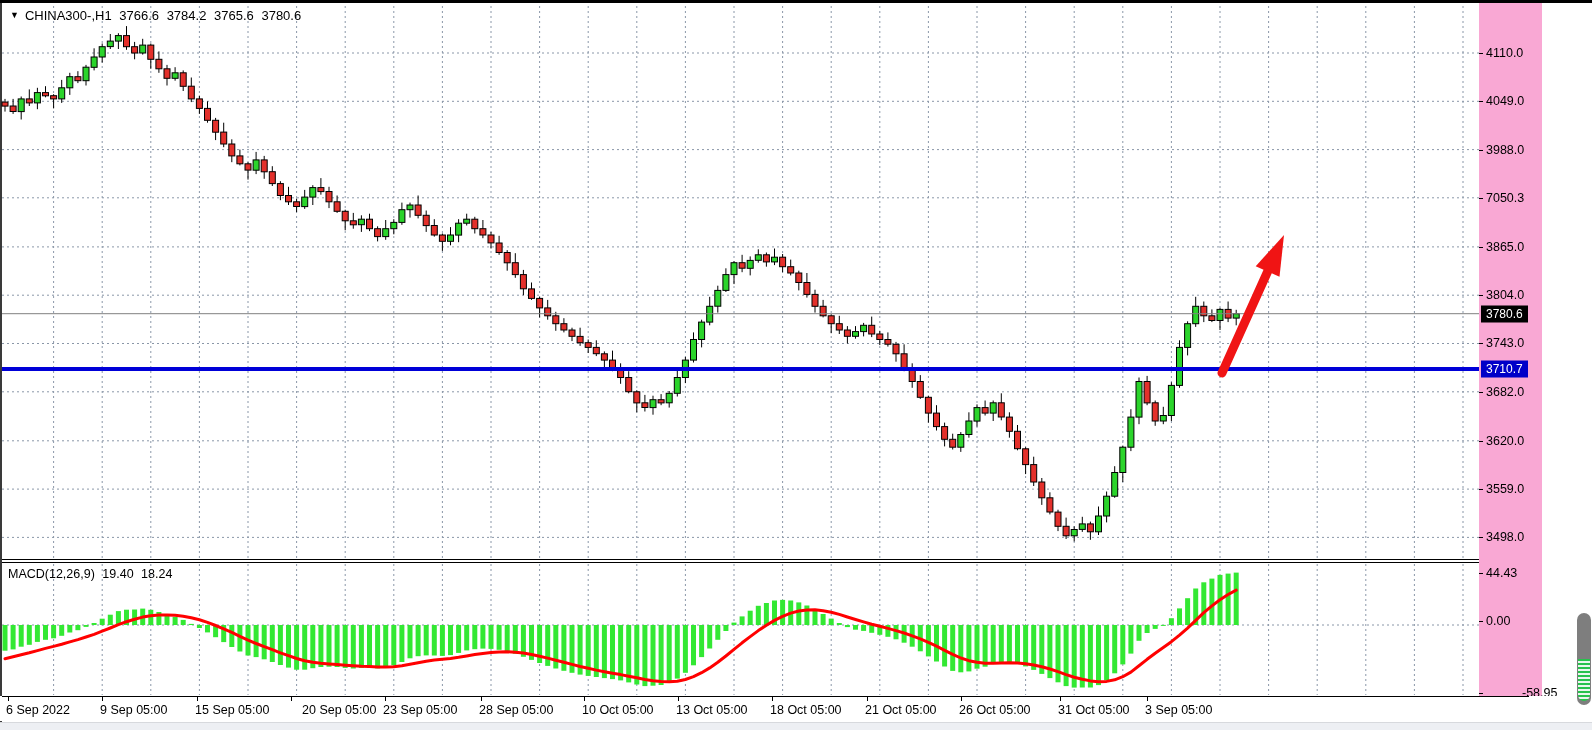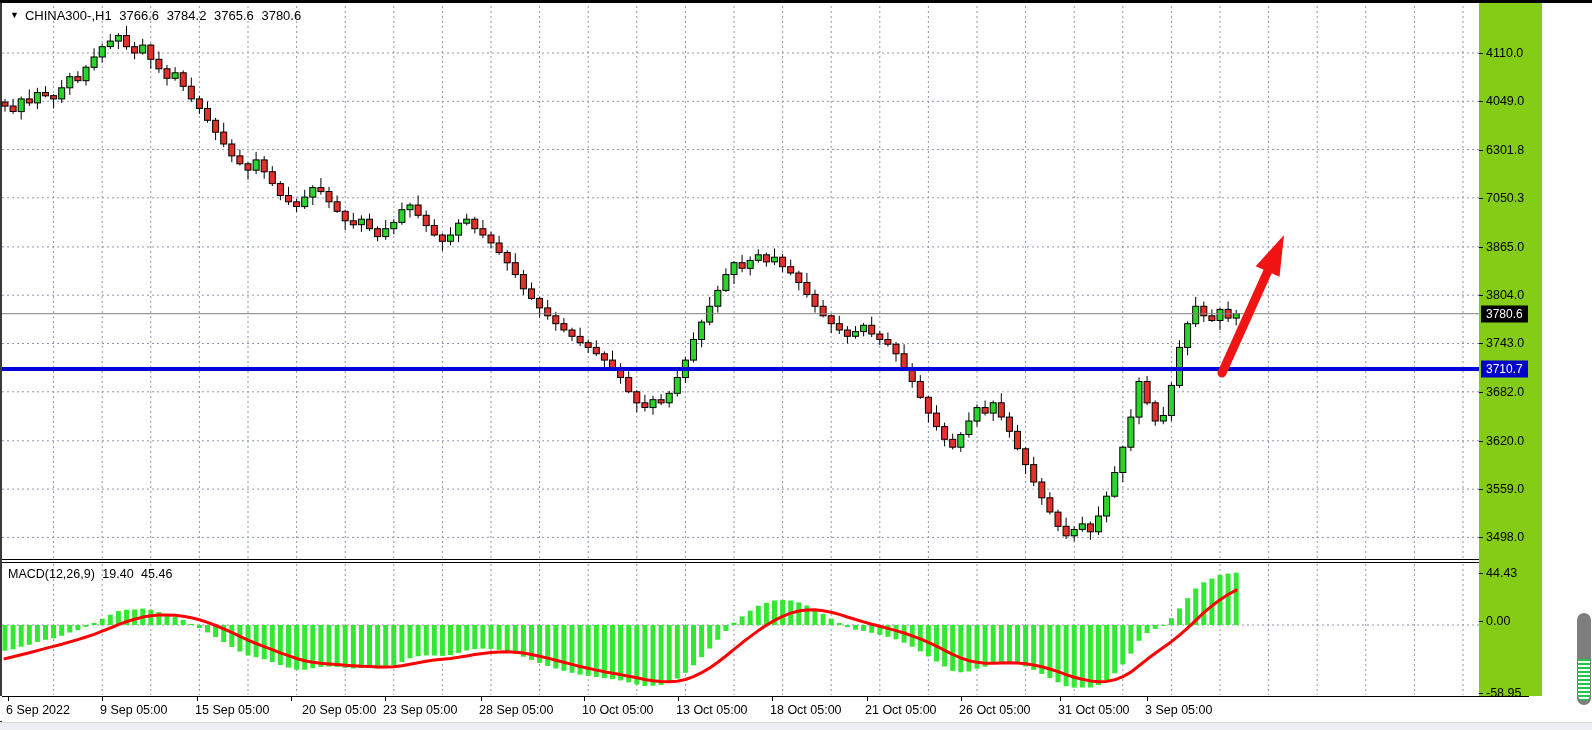--- a/index.html
+++ b/index.html
@@ -15,21 +15,21 @@
   svg{position:absolute;left:0;top:0;}
   .title-row{
     position:absolute;left:10px;top:5px;color:#000;font-size:13px;white-space:nowrap;
   }
   .title-row .tri{font-size:9px;vertical-align:2px;margin-right:6px;}
   .title-row span{margin-right:4px;}
   .macd-label-row{
     position:absolute;left:8px;top:564px;color:#000;font-size:12.5px;white-space:nowrap;
   }
   .macd-label-row span{margin-right:4px;}
-  .price-axis{position:absolute;left:1479px;top:0;width:63px;height:693px;background:#84cc16;}
+  .price-axis{position:absolute;left:1479px;top:0;width:63px;height:693px;background:#f9a8d4;}
   .tick-label{
     position:absolute;left:7px;transform:translateY(-50%);
     font-size:12.5px;color:#000;white-space:nowrap;
   }
   .tick-mark{position:absolute;left:0;width:4px;height:1px;background:#000;}
   .price-badge{
     position:absolute;left:2px;transform:translateY(-50%);
     font-size:12px;color:#fff;padding:1px 5px 2px 5px;white-space:nowrap;
   }
   .time-axis{position:absolute;left:0;top:693px;width:1592px;height:25px;background:#fff;text-align:right;}
@@ -922,29 +922,29 @@
     <span class="tri">▼</span><span>CHINA300-,H1</span>
     <span>3766.6</span>
     <span>3784.2</span>
     <span>3765.6</span>
     <span>3780.6</span>
   </div>
 
   <div class="macd-label-row">
     <span>MACD(12,26,9)</span>
     <span>19.40</span>
-    <span>45.46</span>
+    <span>18.24</span>
   </div>
 
   <div class="price-axis" id="price-axis">
       <div class="tick-label" style="top: 50px;">4110.0</div>
       <div class="tick-mark" style="top: 50px;"></div>
       <div class="tick-label" style="top: 98.2815px;">4049.0</div>
       <div class="tick-mark" style="top: 98.2815px;"></div>
-      <div class="tick-label" style="top: 146.563px;">6301.8</div>
+      <div class="tick-label" style="top: 146.563px;">3988.0</div>
       <div class="tick-mark" style="top: 146.563px;"></div>
       <div class="tick-label" style="top: 194.845px;">7050.3</div>
       <div class="tick-mark" style="top: 194.845px;"></div>
       <div class="tick-label" style="top: 243.917px;">3865.0</div>
       <div class="tick-mark" style="top: 243.917px;"></div>
       <div class="tick-label" style="top: 292.199px;">3804.0</div>
       <div class="tick-mark" style="top: 292.199px;"></div>
       <div class="tick-label" style="top: 340.481px;">3743.0</div>
       <div class="tick-mark" style="top: 340.481px;"></div>
       <div class="tick-label" style="top: 388.762px;">3682.0</div>
@@ -952,21 +952,21 @@
       <div class="tick-label" style="top: 437.835px;">3620.0</div>
       <div class="tick-mark" style="top: 437.835px;"></div>
       <div class="tick-label" style="top: 486.116px;">3559.0</div>
       <div class="tick-mark" style="top: 486.116px;"></div>
       <div class="tick-label" style="top: 534.398px;">3498.0</div>
       <div class="tick-mark" style="top: 534.398px;"></div>
       <div class="tick-label" style="top: 570px;">44.43</div>
       <div class="tick-mark" style="top: 570px;"></div>
       <div class="tick-label" style="top: 618px;">0.00</div>
       <div class="tick-mark" style="top: 618px;"></div>
-      <div class="tick-label" style="top: 690px;">-58.95</div>
+      <div class="tick-label" style="top: 690px; margin-left: 36px;">-58.95</div>
       <div class="tick-mark" style="top: 690px;"></div>
       <div class="price-badge" style="top: 310.72px; background: rgb(0, 0, 0);">3780.6</div>
       <div class="price-badge" style="top: 366.046px; background: rgb(0, 0, 200);">3710.7</div>
     </div>
 
   <div class="time-axis" id="time-axis">
     <div class="axis-line"></div>
   <div class="time-tick" style="left: 8px;"></div>
       <div class="time-label" style="left: 6px;">6 Sep 2022</div>
       <div class="time-tick" style="left: 102px;"></div>

